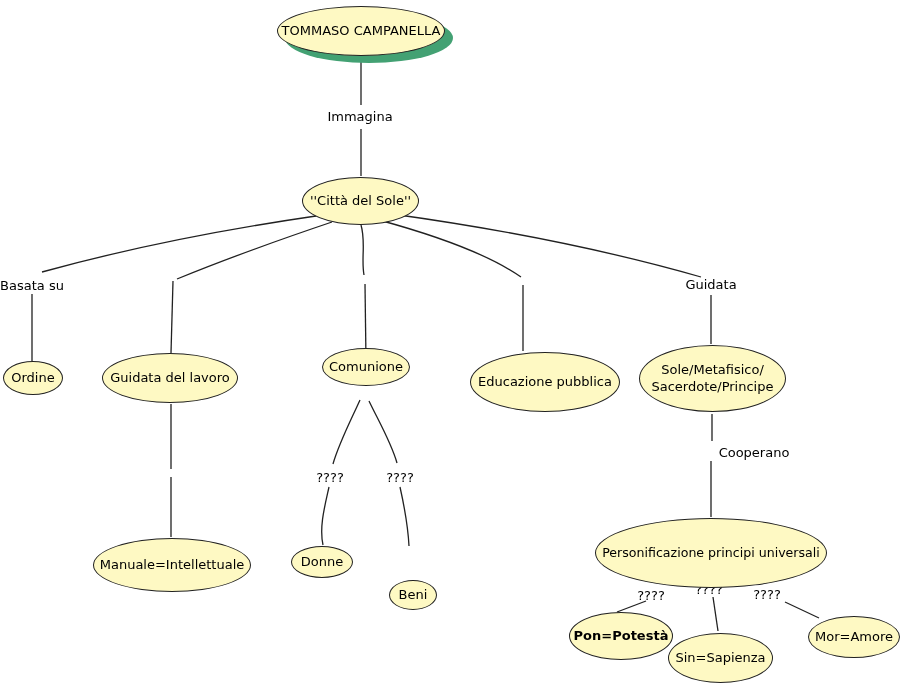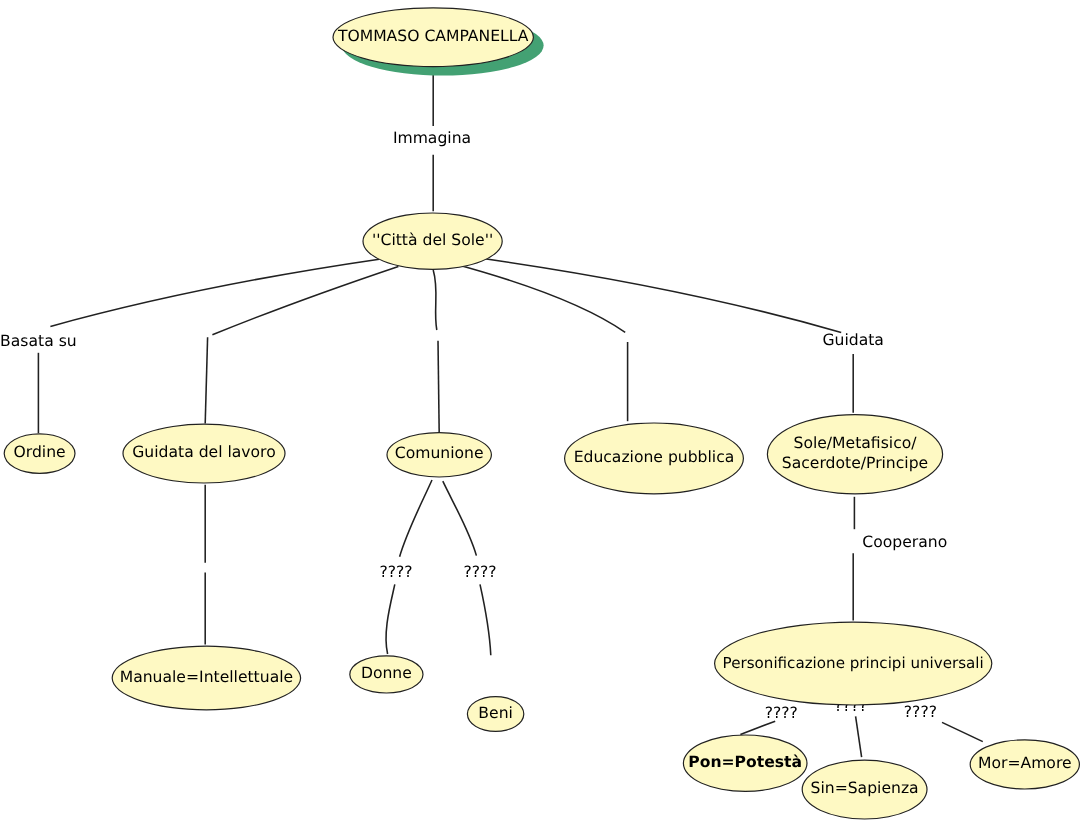--- a/index.html
+++ b/index.html
@@ -56,21 +56,21 @@
     z-index: 3;
   }
   .link-label.behind { z-index: 1; }
 
   
   #n-tommaso   { left: 277px; top:   6px; width: 168px; height: 50px; }
   #n-tommaso-shadow { left: 285px; top: 13px; width: 168px; height: 50px; }
   #n-citta     { left: 302px; top: 177px; width: 117px; height: 48px; }
   #n-ordine    { left:   3px; top: 361px; width:  60px; height: 34px; }
   #n-obbligo   { left: 102px; top: 353px; width: 136px; height: 50px; }
-  #n-comunione { left: 322px; top: 360px; width:  88px; height: 38px; text-align: right; }
+  #n-comunione { left: 322px; top: 348px; width:  88px; height: 38px; text-align: right; }
   #n-educazione{ left: 450px; top: 352px; width: 150px; height: 60px; margin-left: 20px; }
   #n-sole      { left: 639px; top: 345px; width: 147px; height: 67px; }
   #n-manuale   { left:  93px; top: 538px; width: 158px; height: 54px; }
   #n-donne     { left: 291px; top: 546px; width:  62px; height: 32px; }
   #n-beni      { left: 389px; top: 547px; width:  48px; height: 30px; margin-top: 33px; }
   #n-personificazione { left: 595px; top: 518px; width: 232px; height: 70px; font-size: 12.6px; }
   #n-pon       { left: 569px; top: 612px; width: 104px; height: 48px; font-weight: bold; }
   #n-sin       { left: 668px; top: 633px; width: 105px; height: 50px; text-align: center; }
   #n-mor       { left: 808px; top: 616px; width:  92px; height: 42px; }
 

